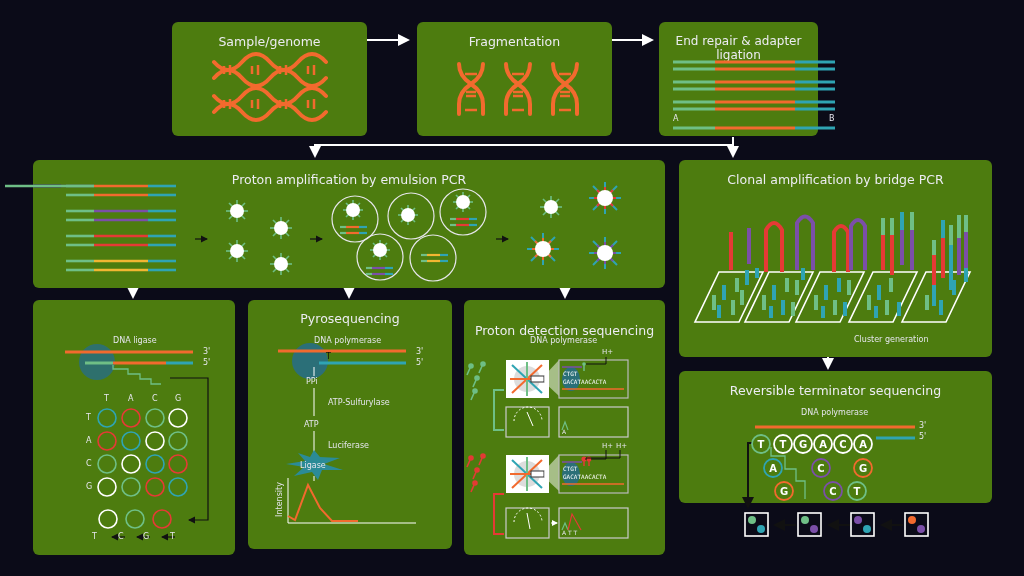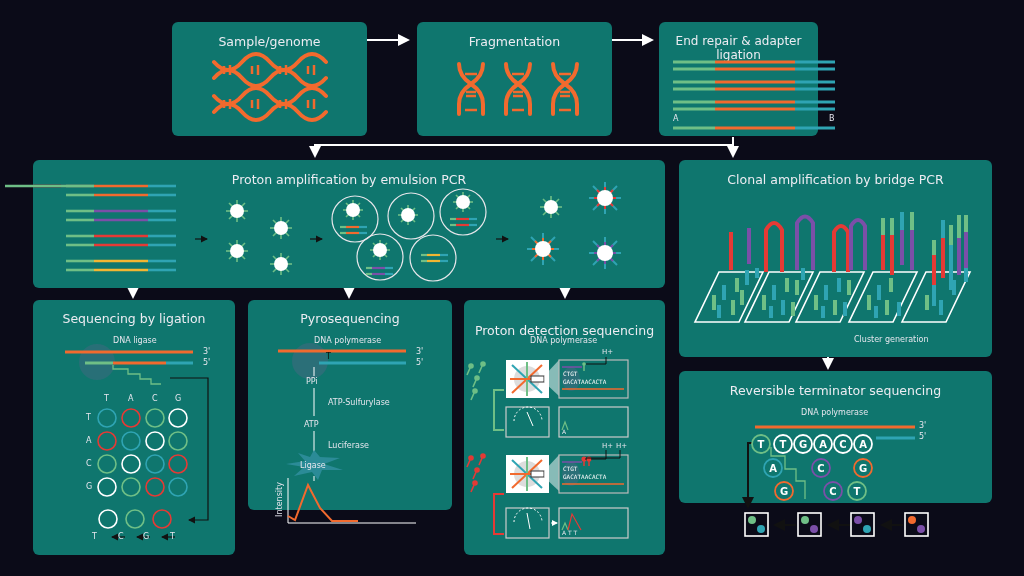--- a/index.html
+++ b/index.html
@@ -1,17 +1,17 @@
 <!DOCTYPE html>
 <html><head>
 <meta charset="utf-8">
 <style>
   html,body{margin:0;padding:0;}
   body{width:1024px;height:576px;background:#0b0b18;position:relative;overflow:hidden;font-family:"DejaVu Sans","Liberation Sans",sans-serif;color:#e8e8ee;}
-  .panel{position:absolute;background:#0f766e;border-radius:6px;}
+  .panel{position:absolute;background:#4d7c0f;border-radius:6px;}
   .ptitle{position:absolute;left:0;right:0;text-align:center;font-size:12.5px;color:#ececf2;}
   .lbl{position:absolute;font-size:8px;color:#e6e6ee;white-space:nowrap;}
   svg{position:absolute;left:0;top:0;overflow:visible;}
 </style>
 </head>
 <body>
 
 <svg width="1024" height="576">
   <defs>
     <marker id="ah" markerWidth="6" markerHeight="6" refX="5" refY="3" orient="auto">
@@ -451,21 +451,20 @@
         <line x1="280" y1="78" x2="280" y2="115" stroke="#7b4fa8"></line>
       <line x1="287" y1="55" x2="287" y2="72" stroke="#6fbf86"></line>
         <line x1="287" y1="72" x2="287" y2="108" stroke="#7b4fa8"></line>
         <line x1="287" y1="108" x2="287" y2="122" stroke="#2fa4b3"></line>
     </g>
   </svg>
   <div class="lbl" style="left:175px;top:175px;">Cluster generation</div>
 </div>
 
 <div class="panel" style="left:33px;top:300px;width:202px;height:255px;">
-  <div class="ptitle" style="top:11px;">Sequencing by ligation</div>
   <div class="lbl" style="left:80px;top:36px;">DNA ligase</div>
   <div class="lbl" style="left:170px;top:47px;">3'</div>
   <div class="lbl" style="left:170px;top:58px;">5'</div>
   <svg width="202" height="255">
     <circle cx="64" cy="62" r="18" fill="#2b6f78" opacity="0.9"></circle>
     <line x1="32" y1="52" x2="160" y2="52" stroke="#f26a2e" stroke-width="3"></line>
     <line x1="52" y1="63" x2="80" y2="63" stroke="#6fbf86" stroke-width="3"></line>
     <line x1="80" y1="63" x2="133" y2="63" stroke="#f26a2e" stroke-width="3"></line>
     <line x1="133" y1="63" x2="160" y2="63" stroke="#2fa4b3" stroke-width="3"></line>
     <polyline points="80,65 80,69 95,69 95,74 107,74 107,79 118,79 118,84 128,84" fill="none" stroke="#6fbf86" stroke-width="1.3"></polyline>
@@ -504,21 +503,21 @@
   <div class="lbl" style="left:53px;top:113px;">T</div>
   <div class="lbl" style="left:53px;top:136px;">A</div>
   <div class="lbl" style="left:53px;top:159px;">C</div>
   <div class="lbl" style="left:53px;top:182px;">G</div>
   <div class="lbl" style="left:59px;top:232px;">T</div>
   <div class="lbl" style="left:85px;top:232px;">C</div>
   <div class="lbl" style="left:110px;top:232px;">G</div>
   <div class="lbl" style="left:137px;top:232px;">T</div>
 </div>
 
-<div class="panel" style="left:248px;top:300px;width:204px;height:210px;">
+<div class="panel" style="left:248px;top:300px;width:204px;height:249px;">
   <div class="ptitle" style="top:11px;">Pyrosequencing</div>
   <svg width="204" height="255">
     <circle cx="62" cy="61" r="18" fill="#2b6f78"></circle>
     <line x1="30" y1="51" x2="158" y2="51" stroke="#f26a2e" stroke-width="3"></line>
     <line x1="71" y1="63" x2="158" y2="63" stroke="#2fa4b3" stroke-width="3"></line>
     <g stroke="#fff" stroke-width="1">
       <line x1="66" y1="67" x2="66" y2="76"></line>
         <line x1="66" y1="88" x2="66" y2="116"></line>
         <line x1="66" y1="131" x2="66" y2="160"></line>
         <line x1="66" y1="176" x2="66" y2="181"></line>

